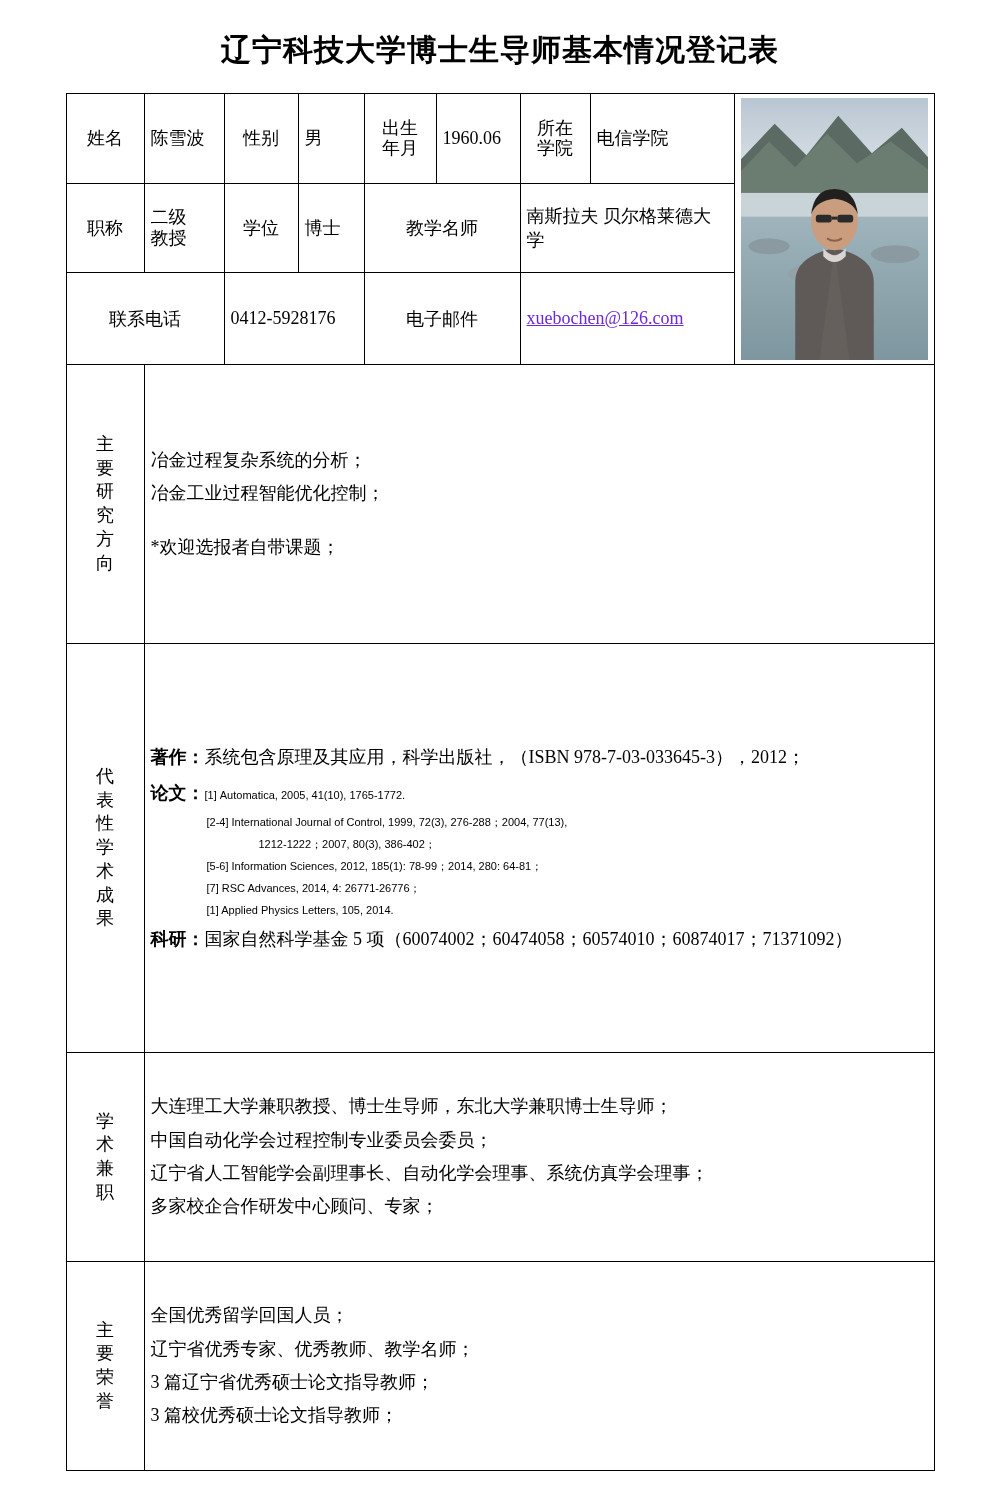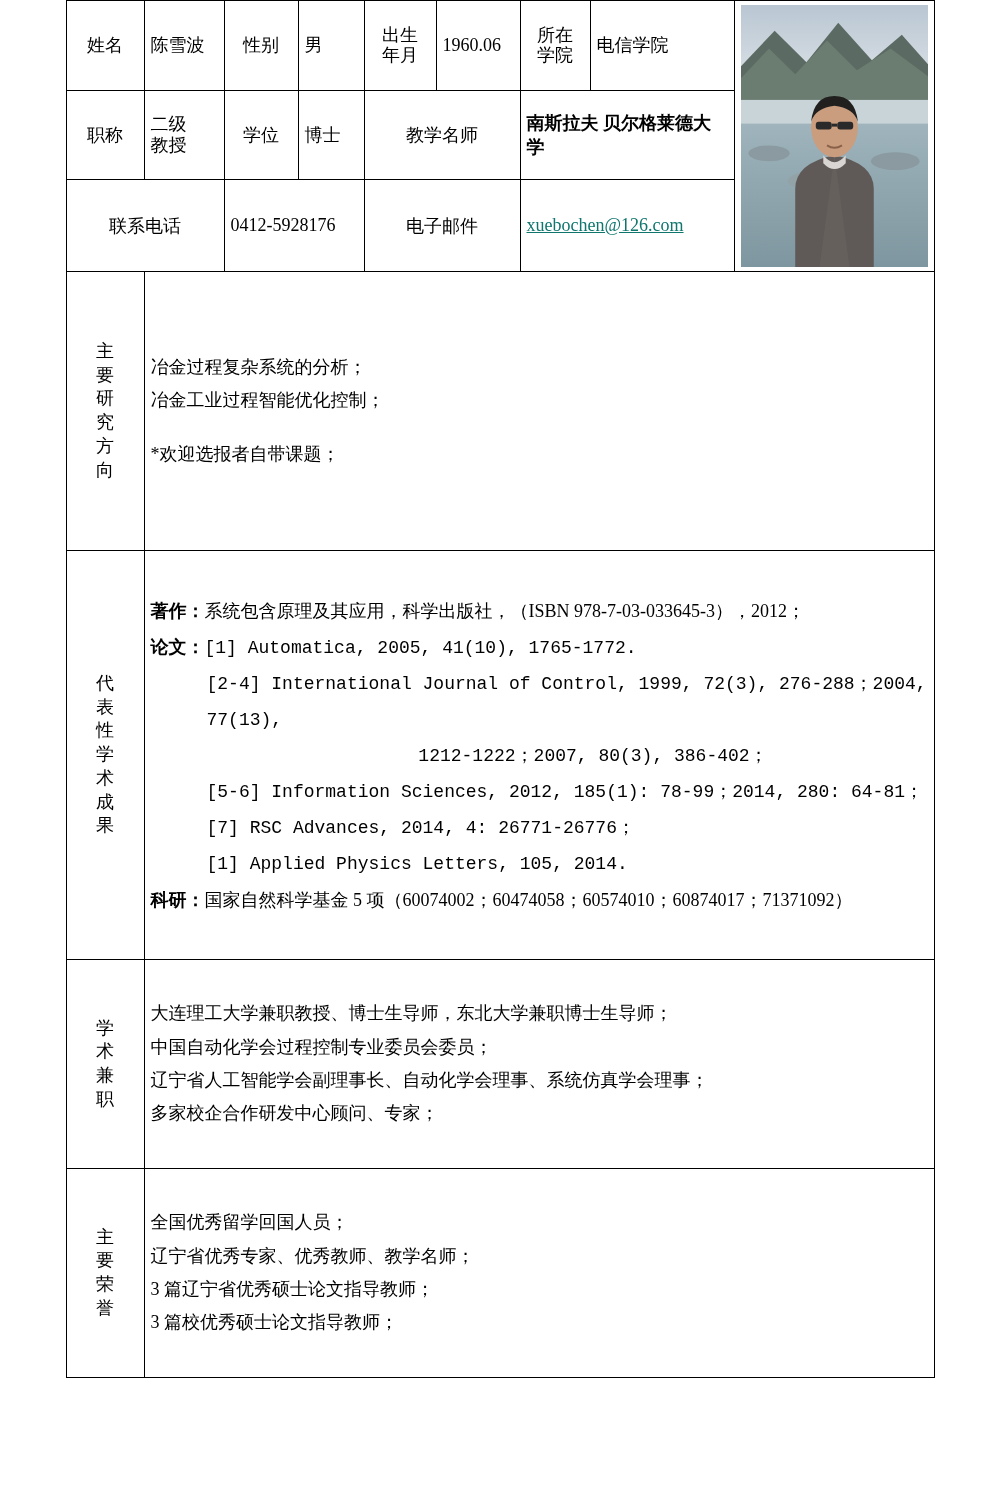--- a/index.html
+++ b/index.html
@@ -78,47 +78,48 @@
   .block-body {
     font-size: 18px;
     line-height: 1.85;
     padding: 16px 10px 16px 28px;
     text-align: left;
     vertical-align: top;
   }
   .block-body .ln { white-space: pre-wrap; font-family: Liberation Serif, serif; }
   .spacer-line { height: 20px; }
   .email a, .email {
-    color: #0f766e;
+    color: #6d28d9;
     text-decoration: underline;
   }
-  .bold { font-weight: bold; }
+  .bold { font-weight: normal; }
   .mono {
-    font-family: Liberation Mono, monospace;
-    font-size: 18px;
+    font-family: Liberation Sans, sans-serif;
+    font-size: 11px;
   }
   .achv {
     font-size: 18px;
     line-height: 2.0;
     padding: 14px 10px 14px 22px;
     vertical-align: top;
   }
   .achv .row { display: block; }
   .achv .ind1 { padding-left: 56px; }
-  .achv .ind2 { padding-left: 108px; text-align: center; }
+  .achv .ind2 { padding-left: 108px; }
   .achv .tag { font-weight: bold; margin-top: 20px; }
   .row-h1 td { height: 76px; }
   .row-h2 td { height: 76px; }
   .row-h3 td { height: 78px; }
 </style>
 </head>
 <body>
 
 <div class="page">
 
+  <div class="doc-title">辽宁科技大学博士生导师基本情况登记表</div>
 
   <table class="main">
     <colgroup>
       <col style="width:78px">
       <col style="width:80px">
       <col style="width:74px">
       <col style="width:66px">
       <col style="width:72px">
       <col style="width:84px">
       <col style="width:70px">

